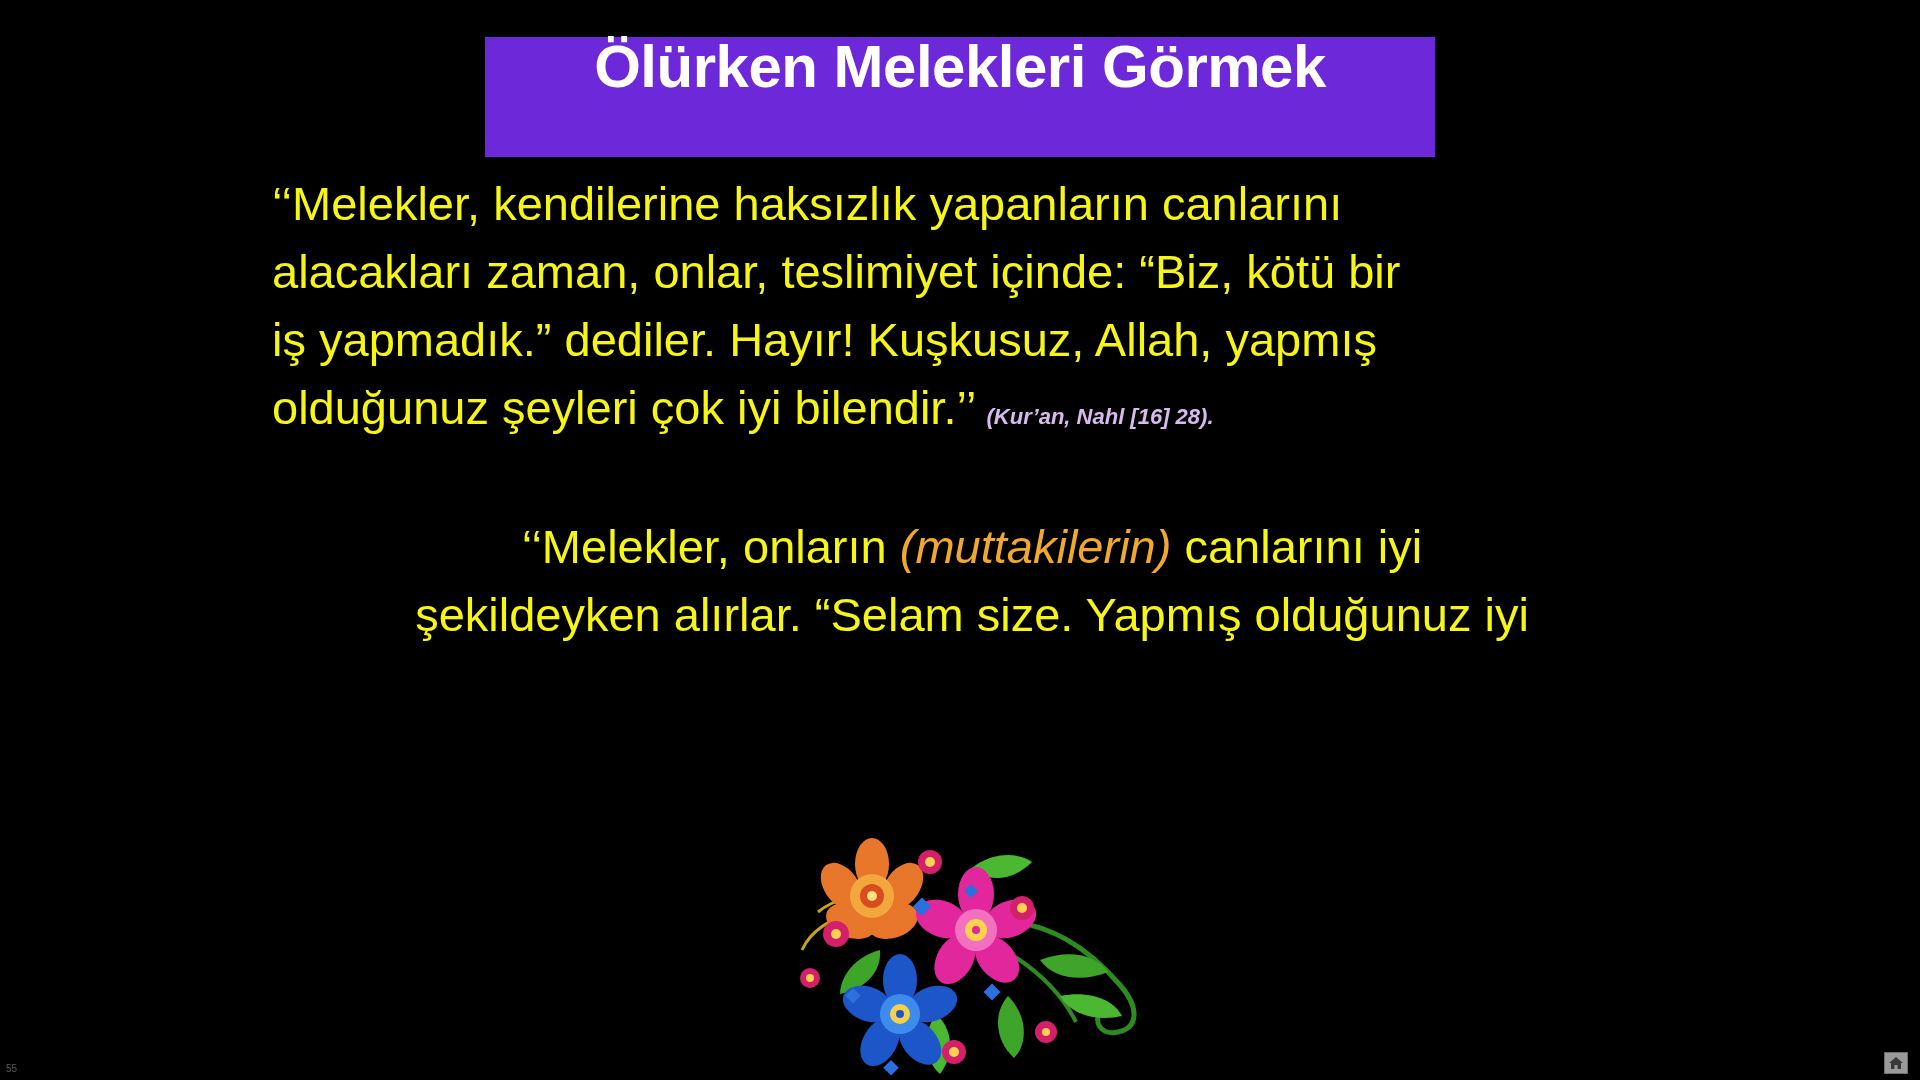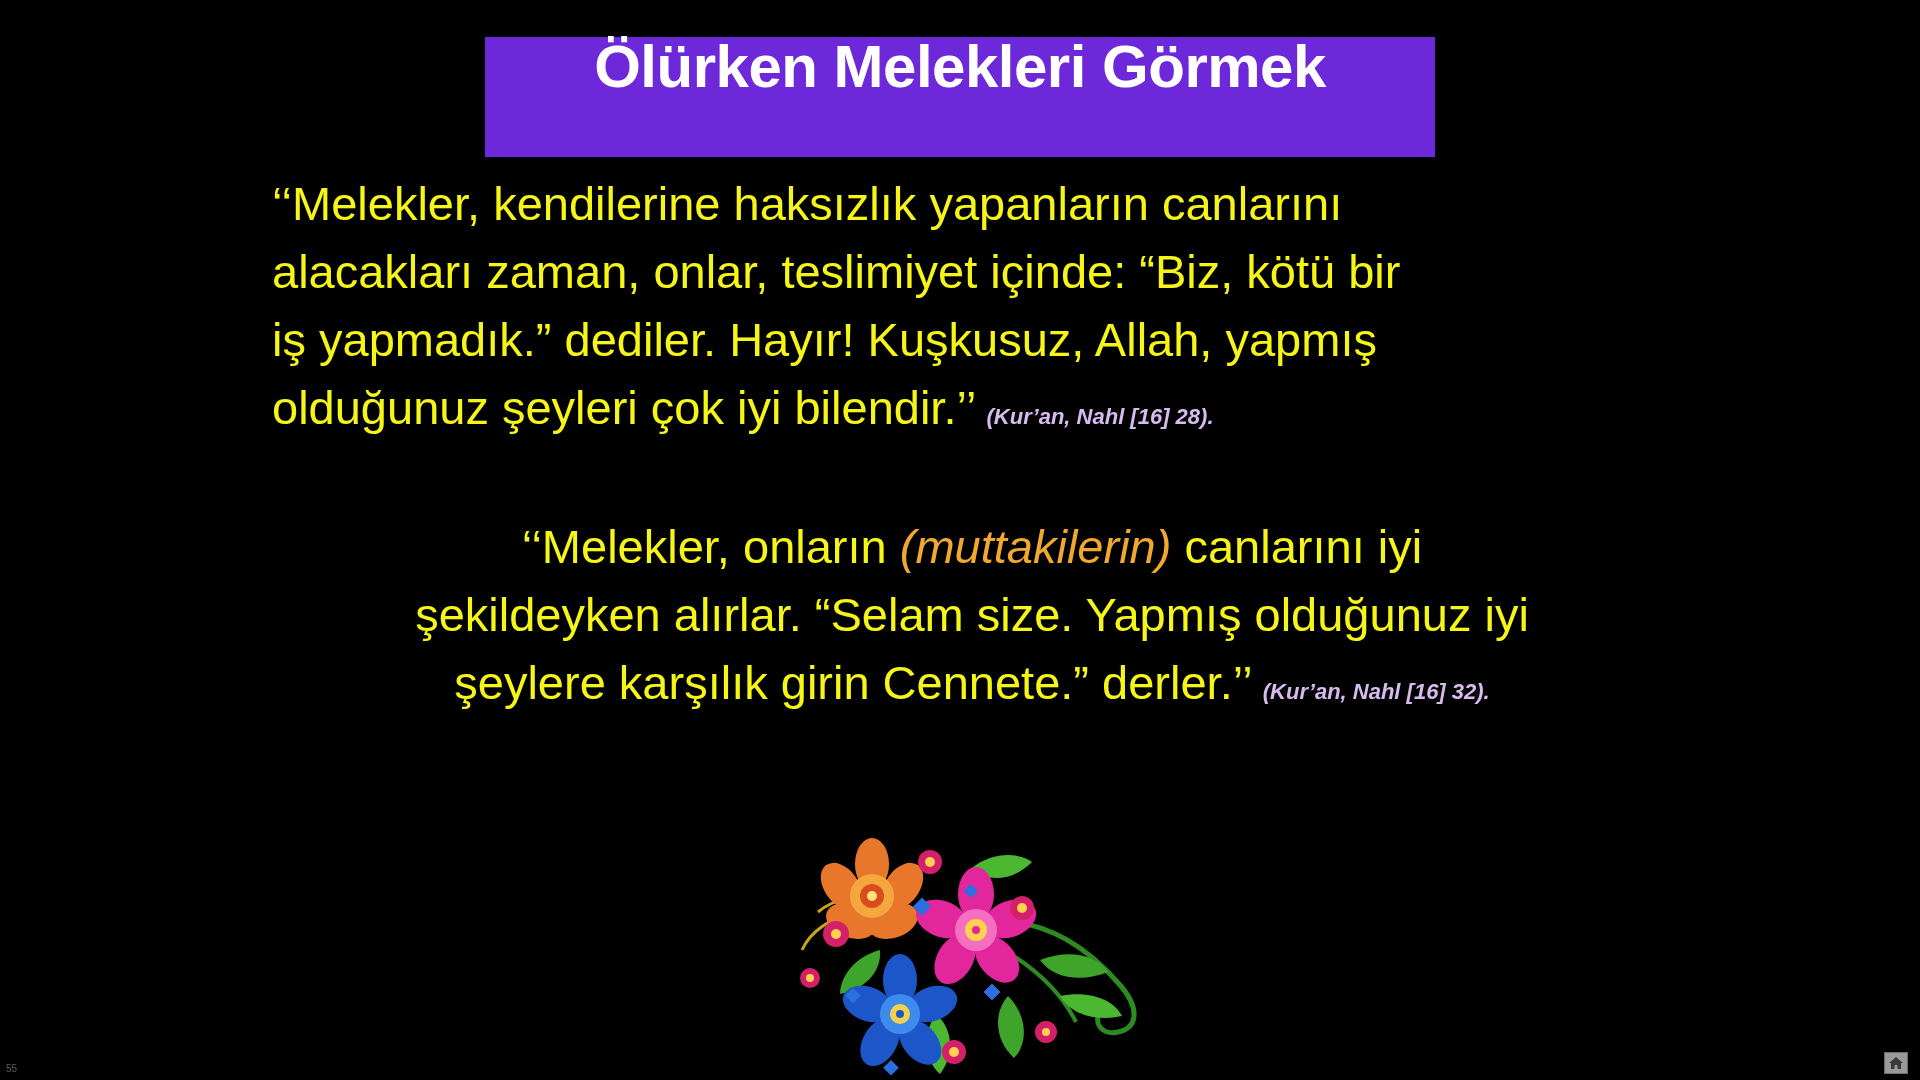--- a/index.html
+++ b/index.html
@@ -112,21 +112,20 @@
   <div id="quote-one">
     <div class="line">‘‘Melekler, kendilerine haksızlık yapanların canlarını</div>
     <div class="line">alacakları zaman, onlar, teslimiyet içinde: “Biz, kötü bir</div>
     <div class="line">iş yapmadık.” dediler. Hayır! Kuşkusuz, Allah, yapmış</div>
     <div class="line"><span>olduğunuz şeyleri çok iyi bilendir.’’</span><span class="citation">(Kur’an, Nahl [16] 28).</span></div>
   </div>
 
   <div id="quote-two">
     <div class="line"><span>‘‘Melekler, onların </span><span class="emph-orange">(muttakilerin)</span><span> canlarını iyi</span></div>
     <div class="line">şekildeyken alırlar. “Selam size. Yapmış olduğunuz iyi</div>
-    <div class="line"><span>şeylere karşılık girin Cennete.” derler.’’</span><span class="citation">(Kur’an, Nahl [16] 32).</span></div>
   </div>
 
   <div id="floral">
     <svg width="440" height="280" viewBox="0 0 440 280" xmlns="http://www.w3.org/2000/svg">
 
       <path d="M250 120 C 310 120, 350 150, 380 185 C 400 208, 398 228, 378 232 C 360 236, 352 220, 362 210" fill="none" stroke="#2E8B22" stroke-width="5"></path>
       <path d="M235 135 C 290 160, 320 190, 336 222" fill="none" stroke="#2E8B22" stroke-width="4"></path>
       <path d="M120 110 C 90 118, 70 132, 62 150" fill="none" stroke="#C8A417" stroke-width="3"></path>
       <path d="M150 95 C 118 92, 92 100, 78 112" fill="none" stroke="#C8A417" stroke-width="3"></path>
 

